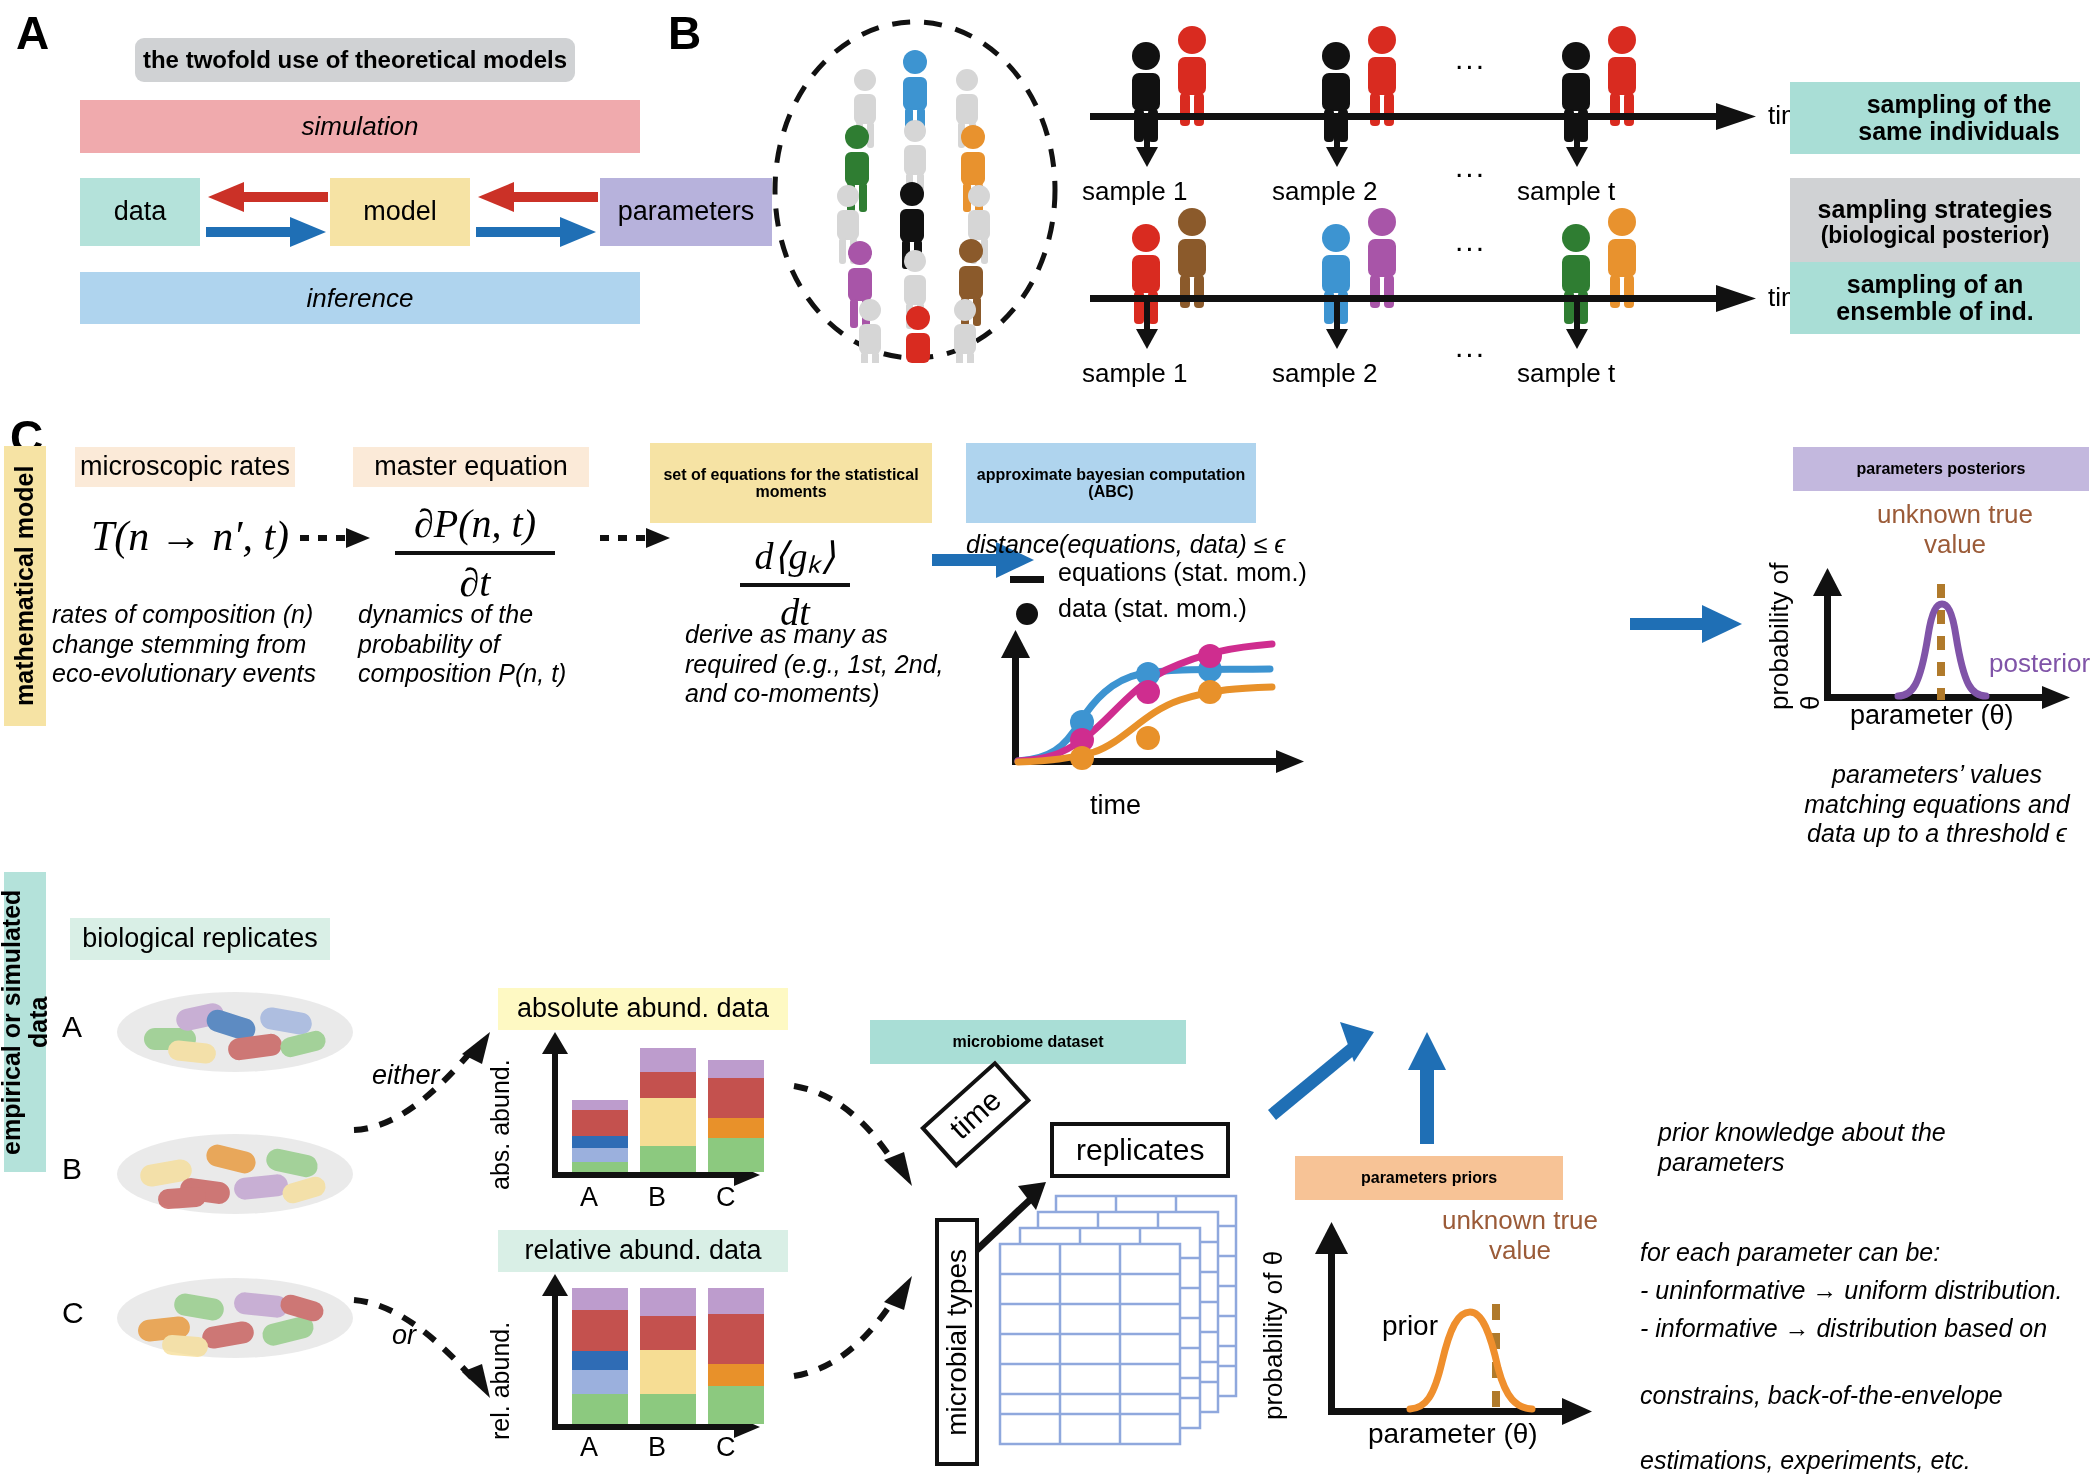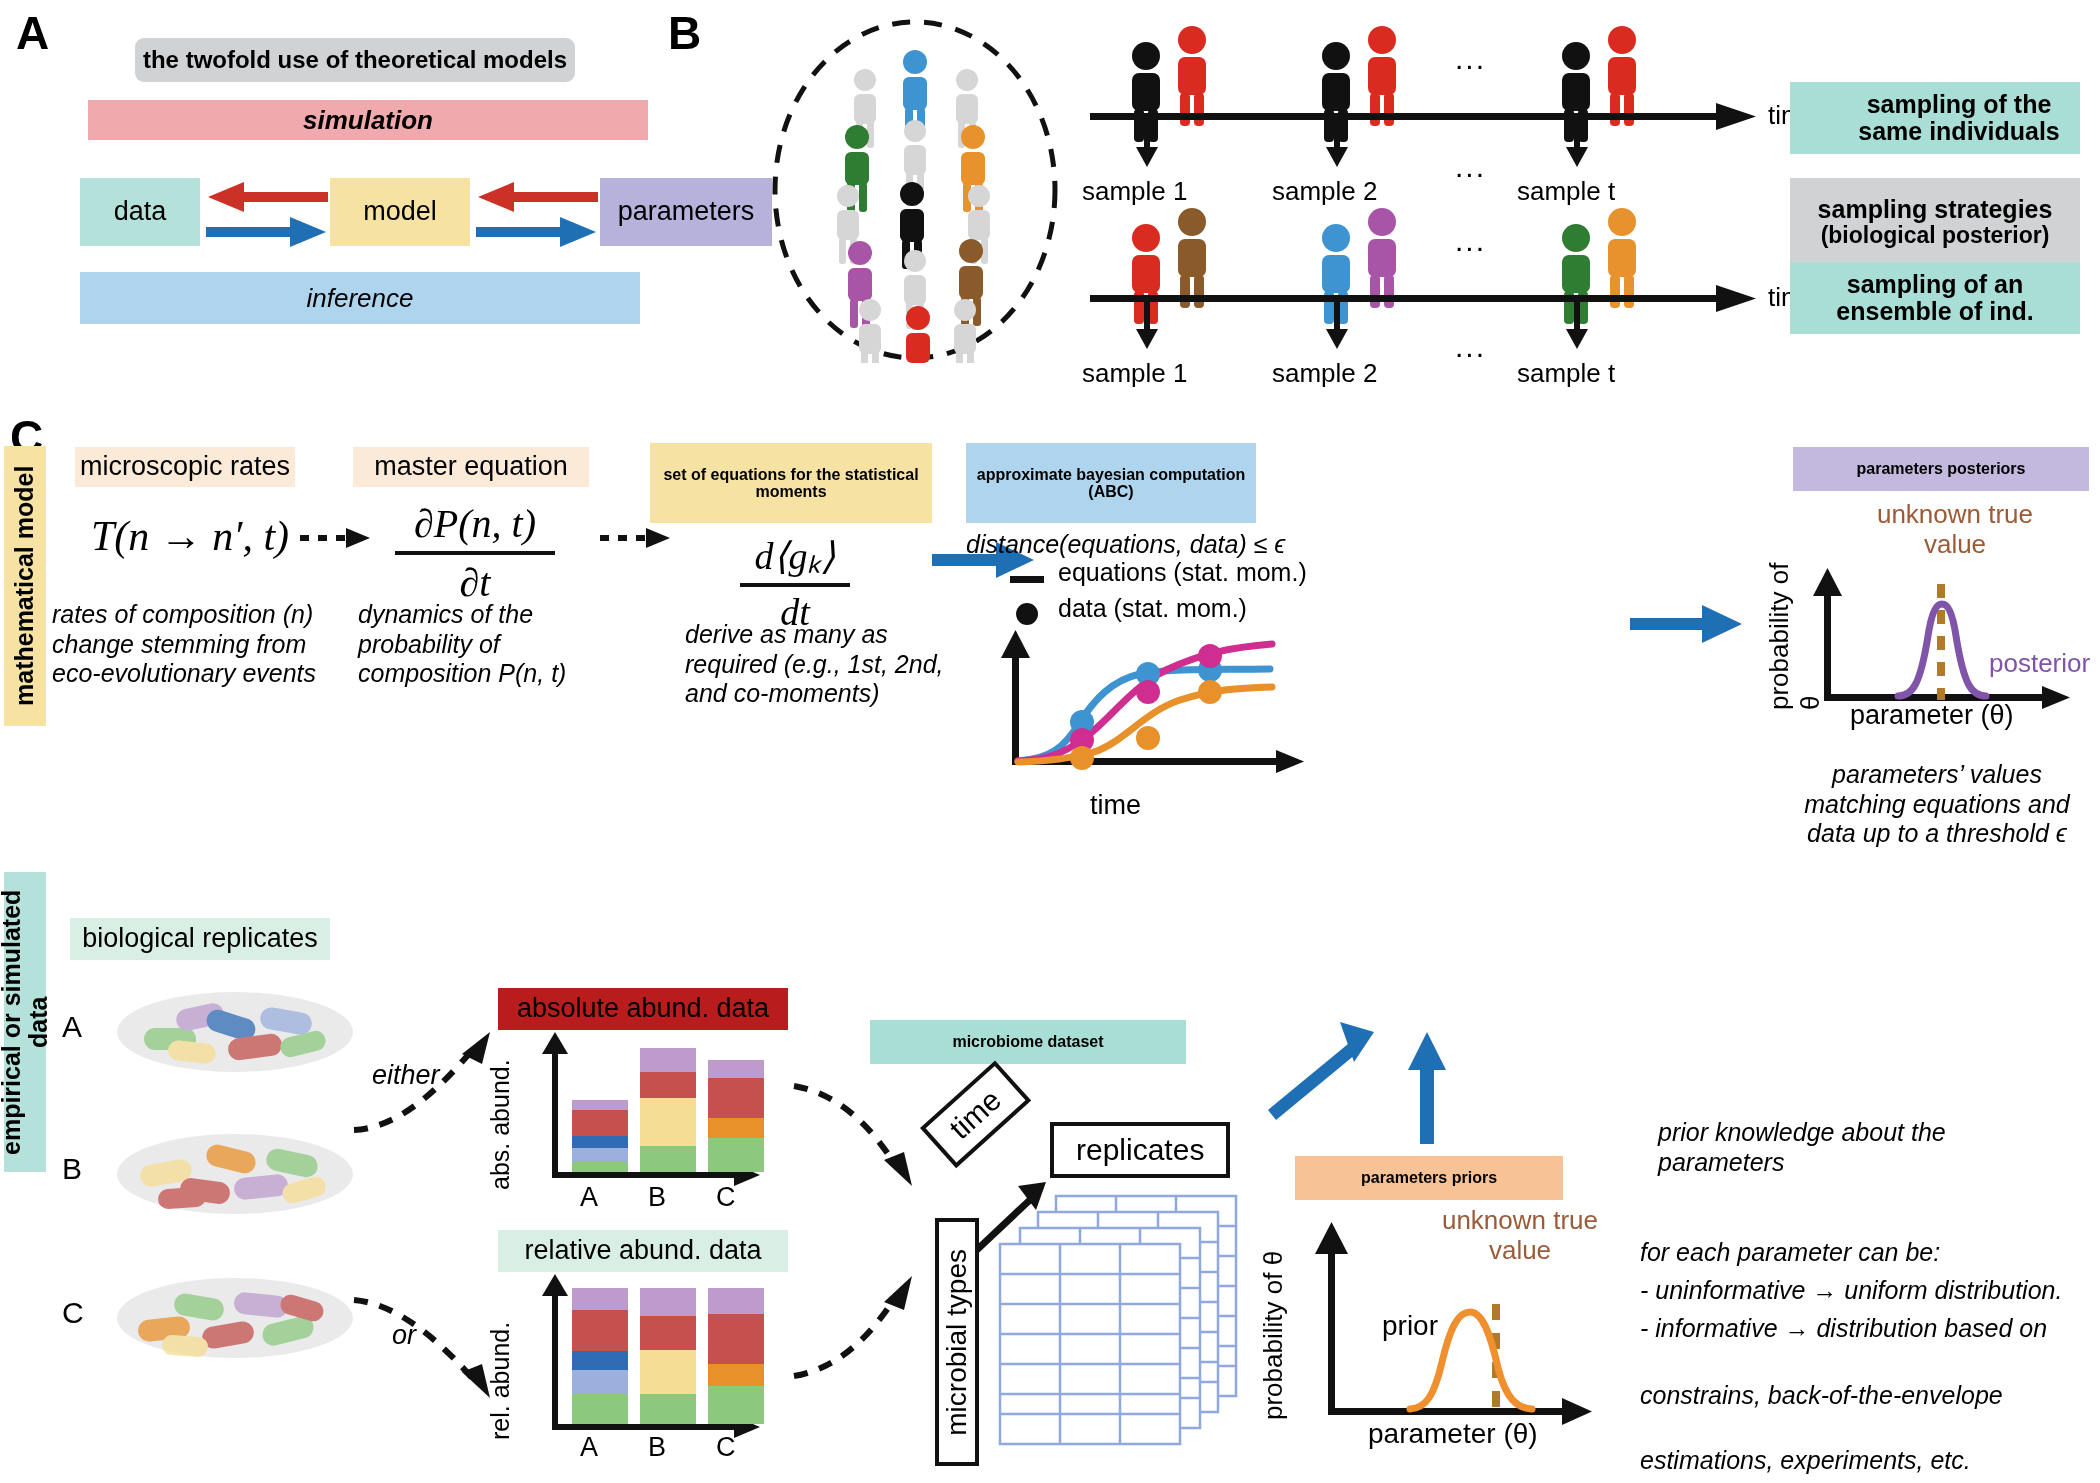--- a/index.html
+++ b/index.html
@@ -23,21 +23,21 @@
 
   
   .panel-letter {
     font-weight: bold;
     font-size: 46px;
     font-family: "Liberation Sans", sans-serif;
   }
 
   
   #a-title   { left: 135px; top: 38px;  width: 440px; height: 44px; background:#d0d2d4; font-size: 24px; border-radius: 9px; }
-  #a-sim     { left: 88px;  top: 100px; width: 560px; height: 40px; background:#f0aaad; font-size: 26px; font-style: italic; font-weight: bold;}
+  #a-sim     { left: 80px;  top: 100px; width: 560px; height: 53px; background:#f0aaad; font-size: 26px; font-style: italic; font-weight: normal;}
   #a-inf     { left: 80px;  top: 272px; width: 560px; height: 52px; background:#afd4ee; font-size: 26px; font-style: italic; font-weight: normal;}
   #a-data    { left: 80px;  top: 178px; width: 120px; height: 68px; background:#b4e2da; font-size: 27px; font-weight: normal;}
   #a-model   { left: 330px; top: 178px; width: 140px; height: 68px; background:#f6e3a4; font-size: 27px; font-weight: normal;}
   #a-params  { left: 600px; top: 178px; width: 172px; height: 68px; background:#b7b2dc; font-size: 27px; font-weight: normal;}
 
   
   .b-chip { font-size: 25px; }
   #b-c1 { left: 1790px; top: 82px;  width: 290px; height: 72px; background:#a9ded6;padding-left:48px;}
   #b-c2 { left: 1790px; top: 178px; width: 290px; height: 88px; background:#d0d2d4;}
   #b-c3 { left: 1790px; top: 262px; width: 290px; height: 72px; background:#a9ded6;}
@@ -54,21 +54,21 @@
     font-weight: bold; font-size: 25px; text-align: center;
     line-height: 1.1;
   }
   #c-band-math { left: 4px; top: 446px; width: 42px; height: 280px; background:#f6e3a4;}
   #c-band-emp  { left: 4px; top: 872px; width: 42px; height: 300px; background:#b4e2da;}
   #c-h1 { left: 75px;  top: 447px; width: 220px; height: 40px; background:#fbead8; font-weight: normal; font-size: 27px;}
   #c-h2 { left: 353px; top: 447px; width: 236px; height: 40px; background:#fbead8; font-weight: normal; font-size: 27px;}
   #c-h3 { left: 650px; top: 443px; width: 282px; height: 80px; background:#f6e3a4;}
   #c-h4 { left: 966px; top: 443px; width: 290px; height: 80px; background:#afd4ee;}
   #c-h5 { left: 1793px; top: 447px; width: 296px; height: 44px; background:#c3b8de;}
-  #c-h6 { left: 498px; top: 988px; width: 290px; height: 42px; background:#b91c1c; font-weight: normal; font-size: 27px;}
+  #c-h6 { left: 498px; top: 988px; width: 290px; height: 42px; background:#fef9c3; font-weight: normal; font-size: 27px;}
   #c-h7 { left: 498px; top: 1230px; width: 290px; height: 42px; background:#d9efe6; font-weight: normal; font-size: 27px;}
   #c-h8 { left: 870px; top: 1020px; width: 316px; height: 44px; background:#a9ded6;}
   #c-h9 { left: 1295px; top: 1156px; width: 268px; height: 44px; background:#f7c396;}
   #c-h10{ left: 70px;  top: 918px;  width: 260px; height: 42px; background:#d9efe6; font-weight: normal; font-size: 27px;}
 
   
   .desc { font-style: italic; font-size: 25px; line-height: 1.18; }
 
   
   .mathexpr { font-family: "Liberation Serif", serif; font-style: italic; }

